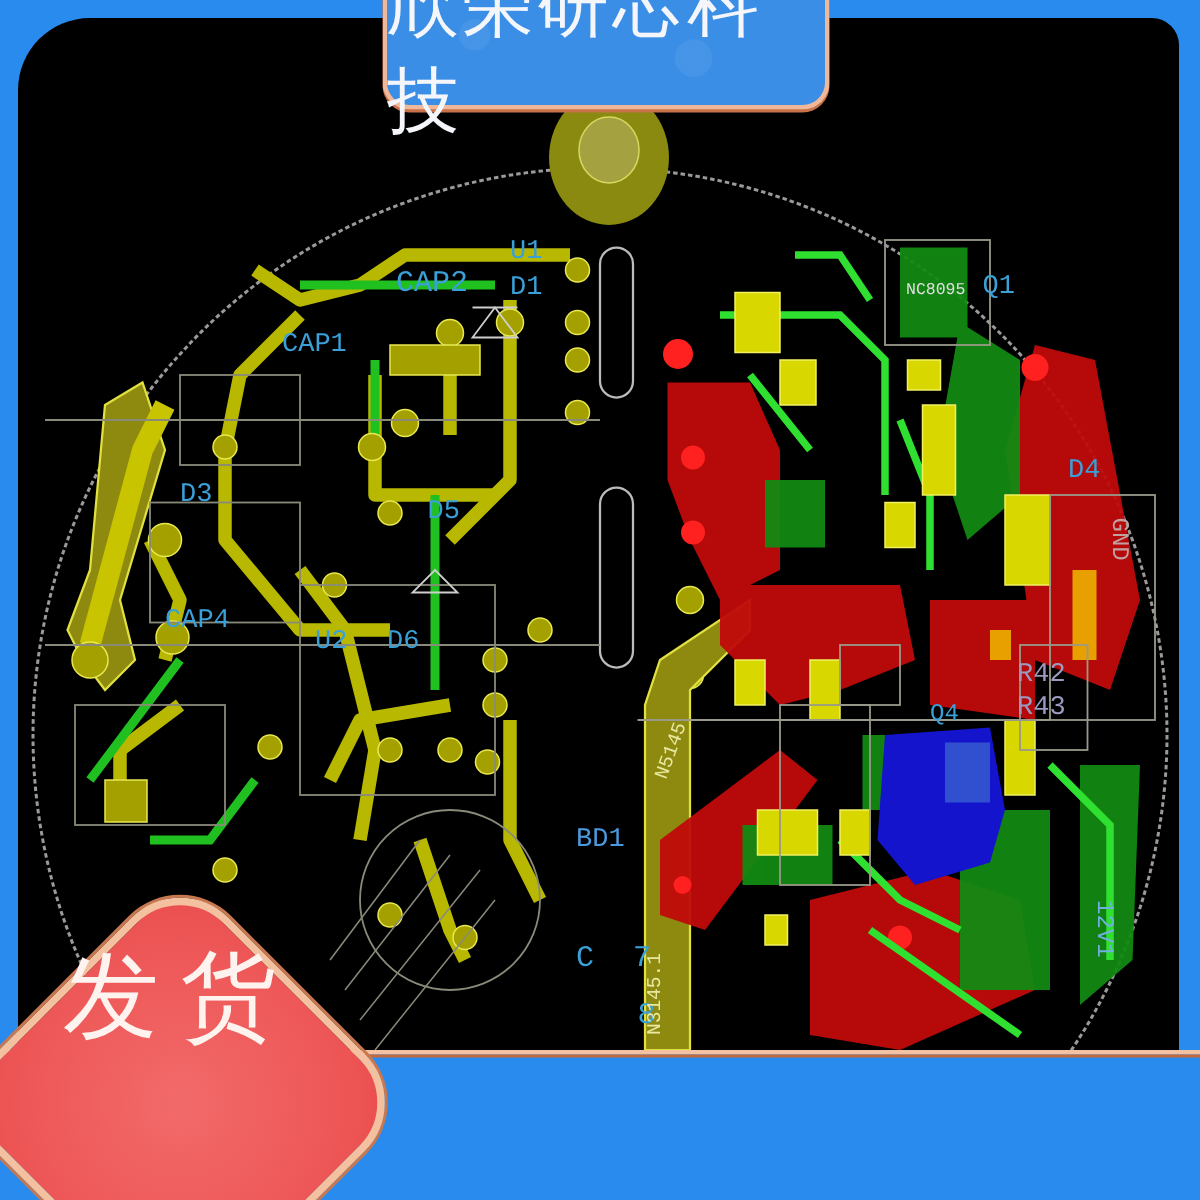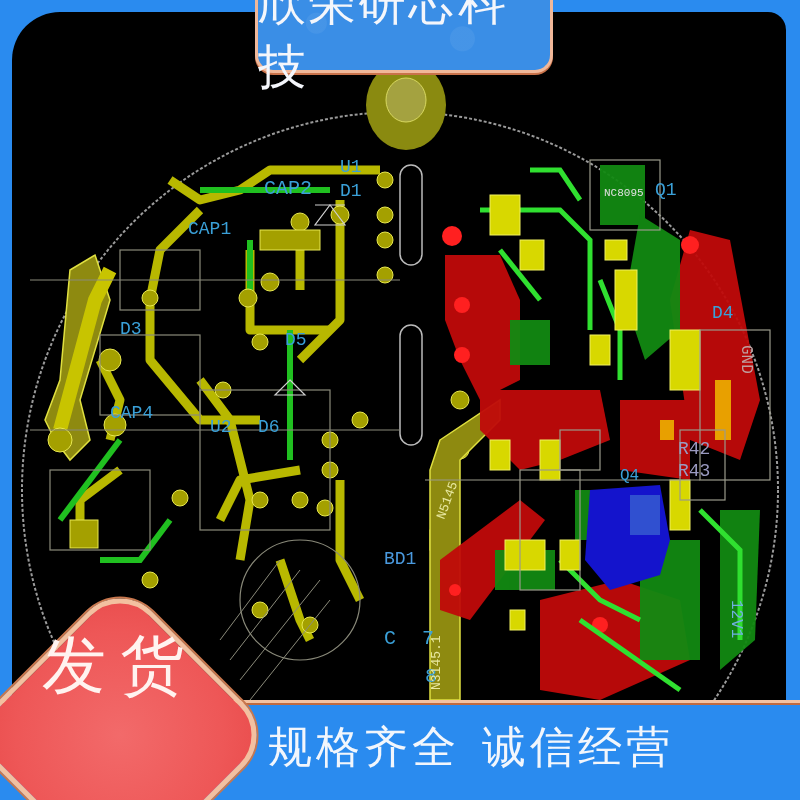--- a/index.html
+++ b/index.html
@@ -232,23 +232,20 @@
   </div>
 
   <div class="title-tab swirl">
     <span>欣荣研芯科技</span>
   </div>
 
 
   <div class="bottom-bar">
     <div class="line"></div>
   </div>
-  <div class="slogan">
-    <span>规格齐全</span><span class="gap"></span><span>诚信经营</span>
-  </div>
 
   <div class="badge">
     <div class="shape swirl"></div>
     <div class="txt">
       <div>发货</div>
     </div>
   </div>
 </div>
 
 </body></html>

